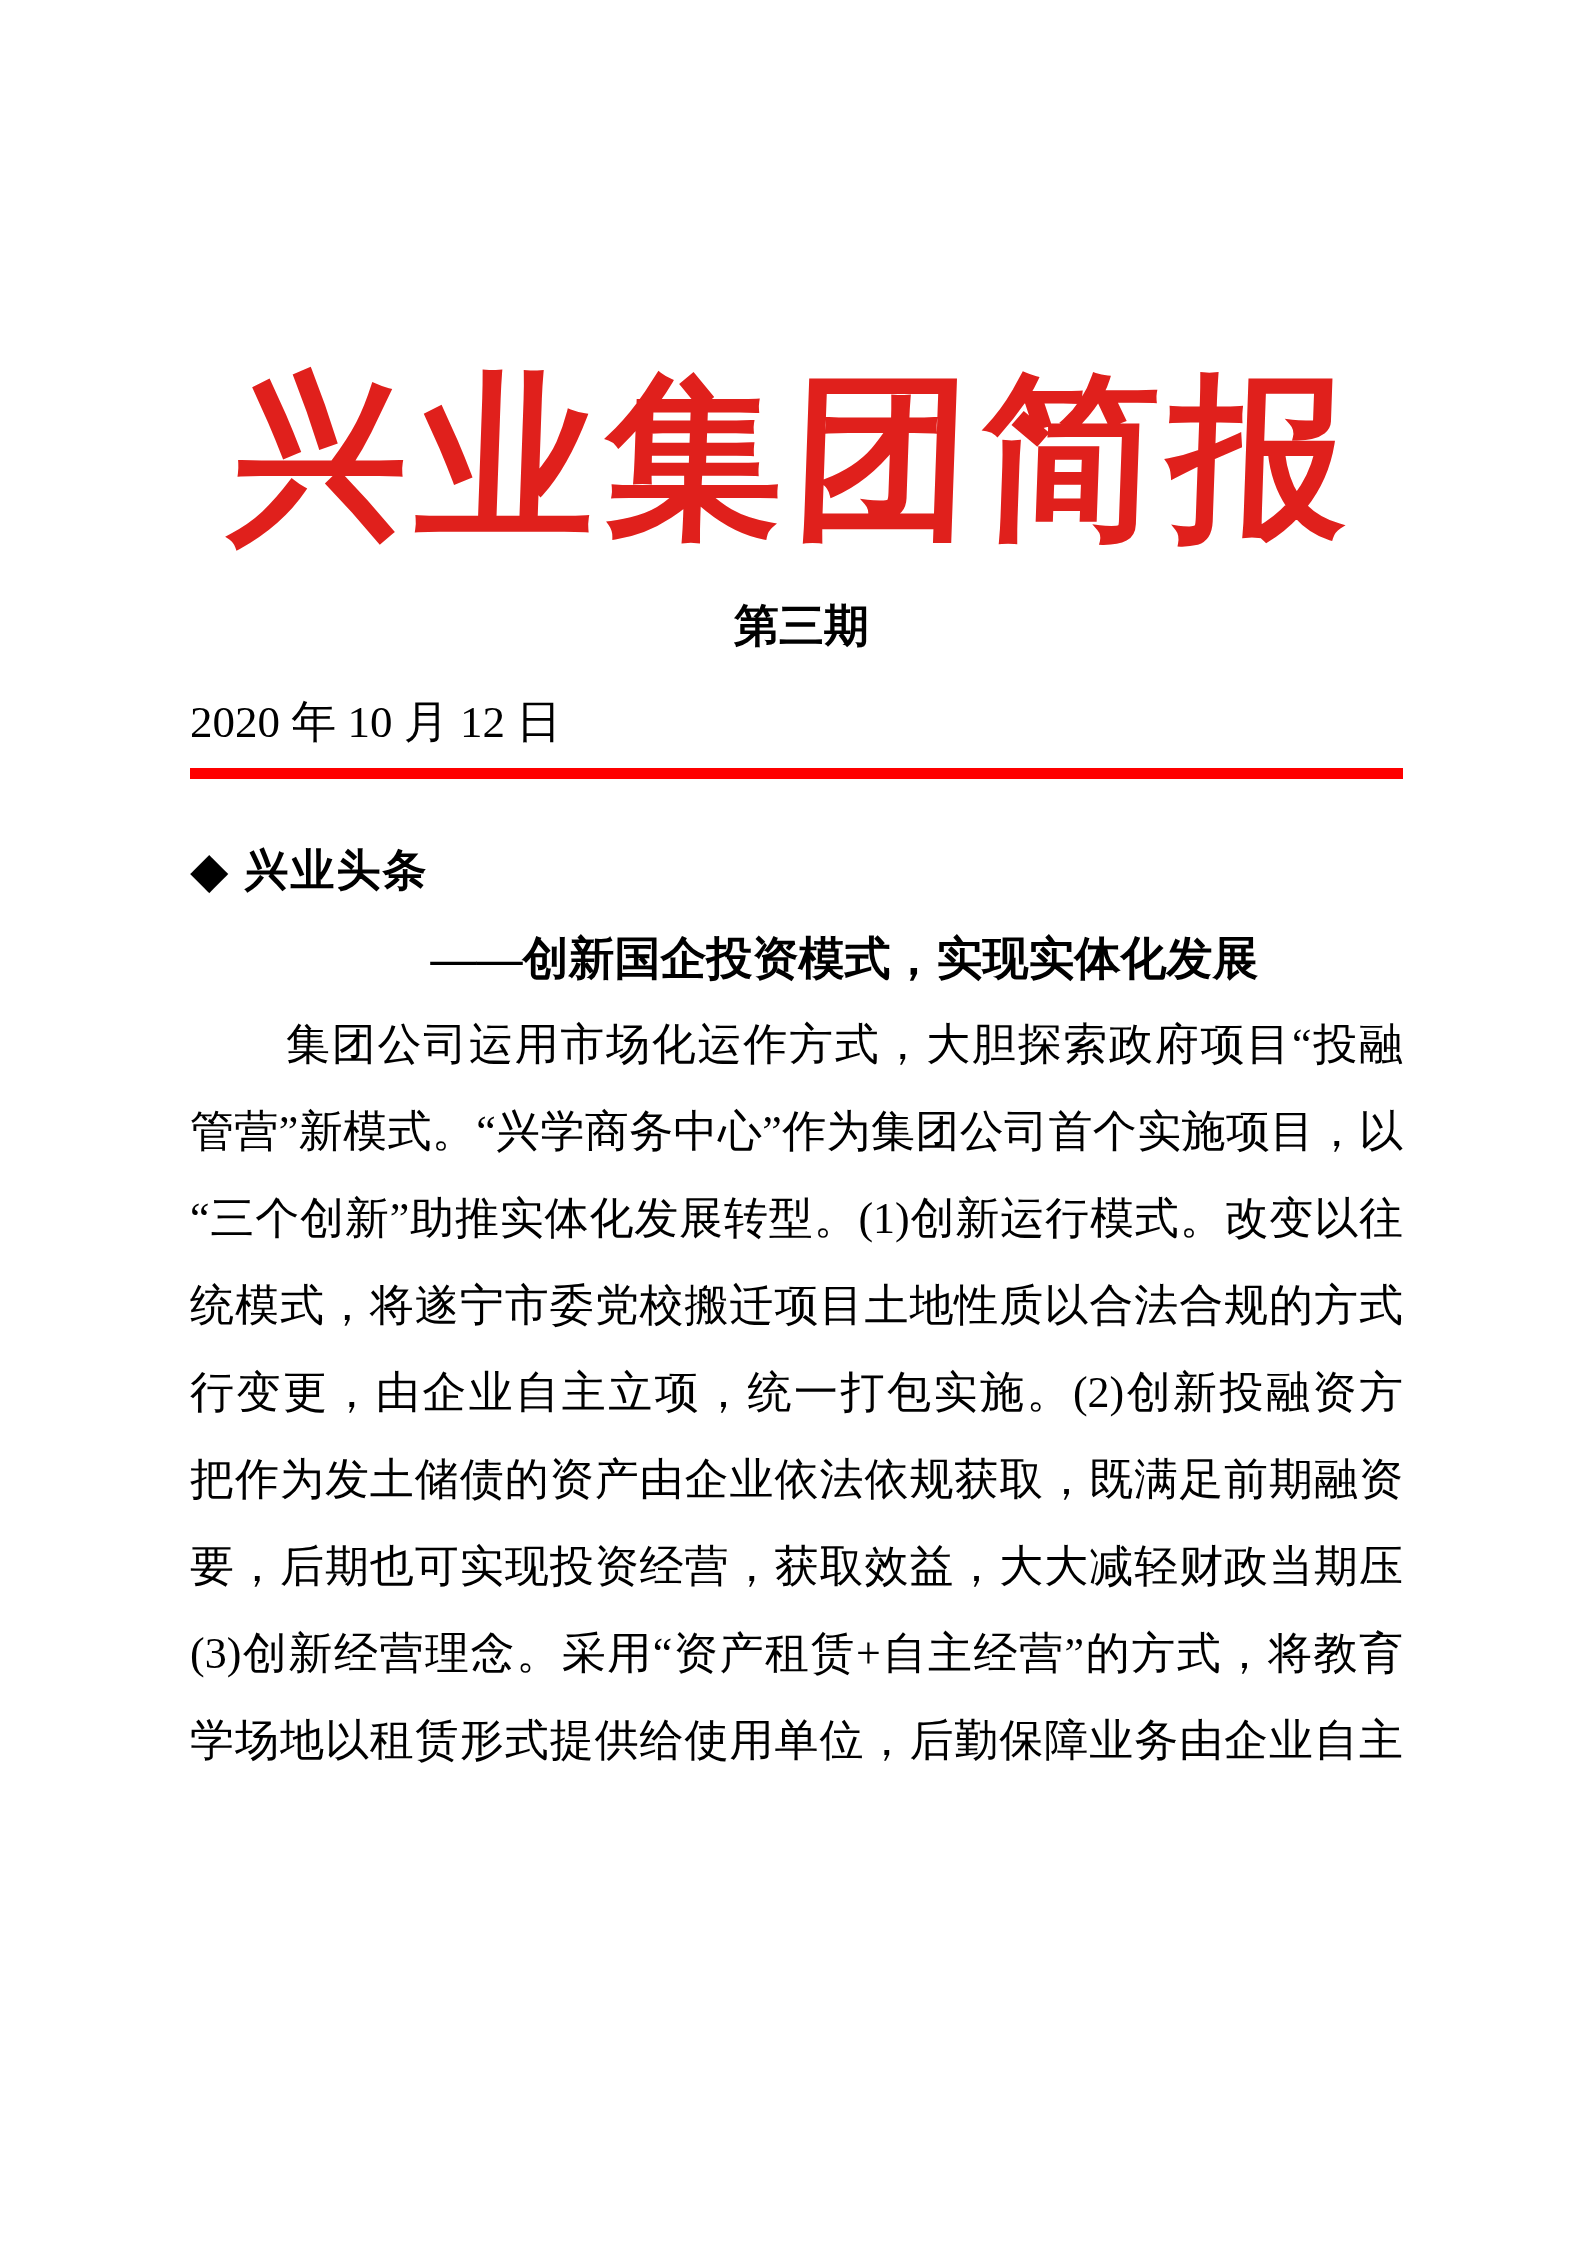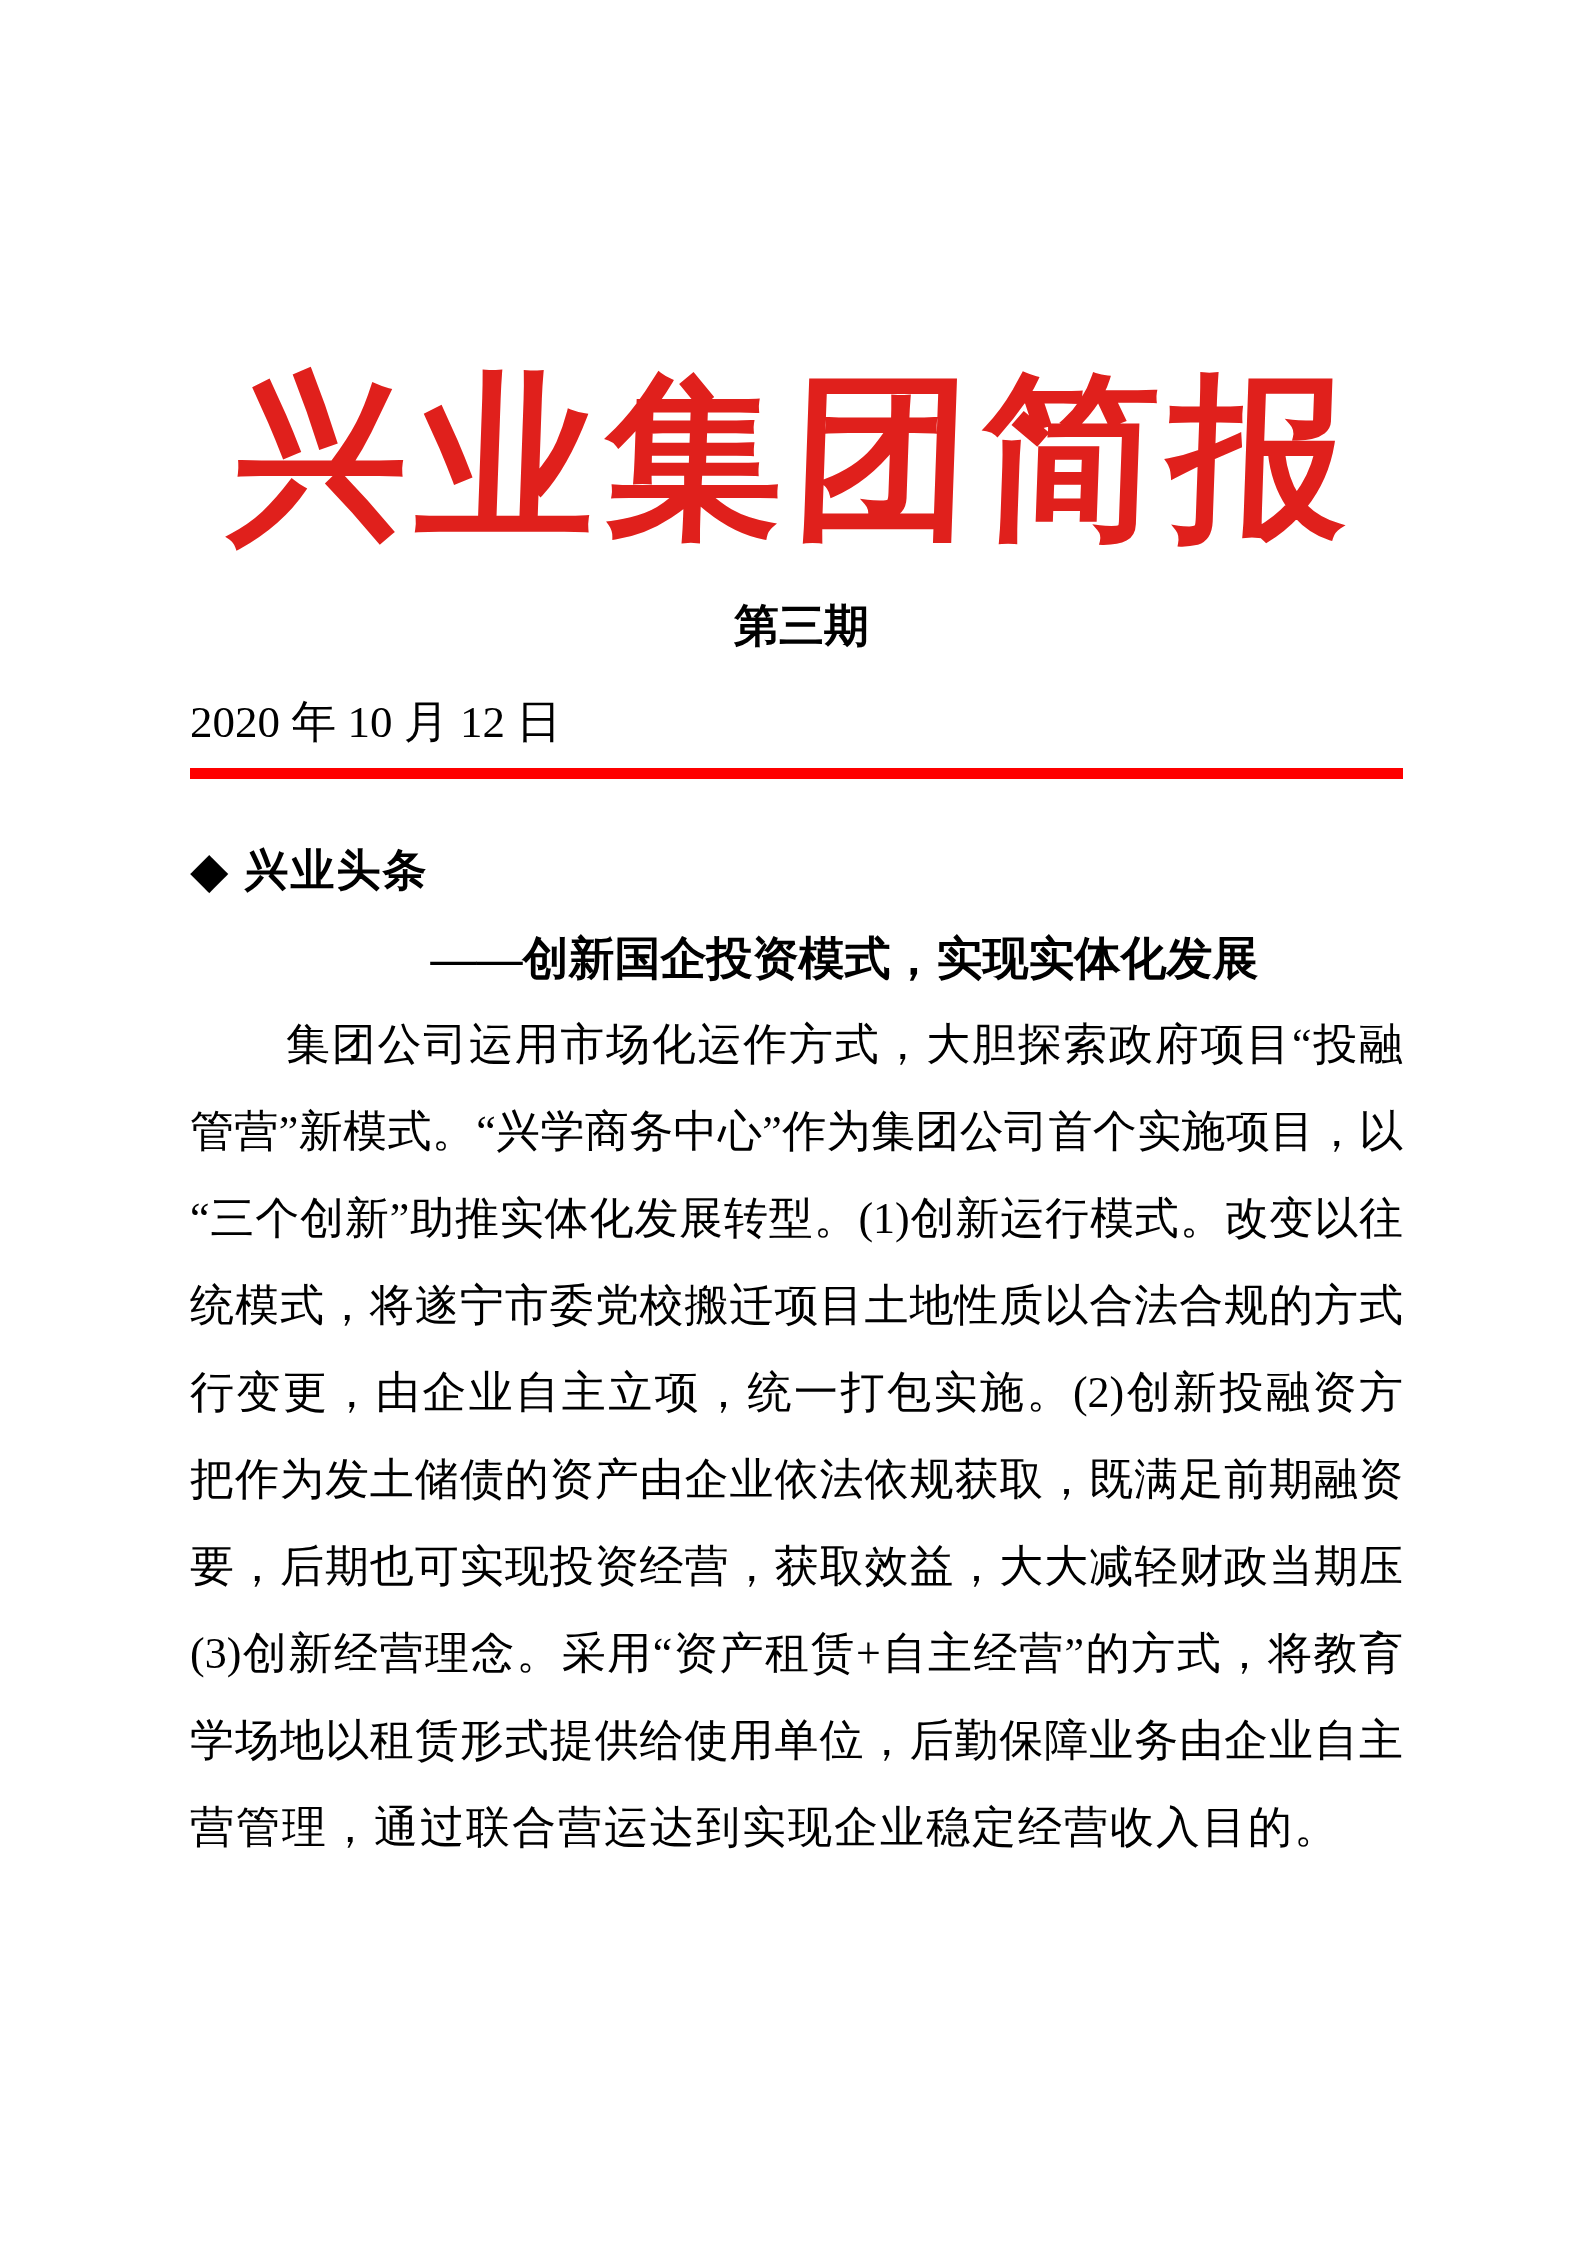--- a/index.html
+++ b/index.html
@@ -154,16 +154,15 @@
   <div class="article-body">
     <div class="body-line indent">集团公司运用市场化运作方式，大胆探索政府项目“投融建</div>
     <div class="body-line">管营”新模式。“兴学商务中心”作为集团公司首个实施项目，以</div>
     <div class="body-line">“三个创新”助推实体化发展转型。(1)创新运行模式。改变以往传</div>
     <div class="body-line">统模式，将遂宁市委党校搬迁项目土地性质以合法合规的方式进</div>
     <div class="body-line">行变更，由企业自主立项，统一打包实施。(2)创新投融资方式。</div>
     <div class="body-line">把作为发土储债的资产由企业依法依规获取，既满足前期融资需</div>
     <div class="body-line">要，后期也可实现投资经营，获取效益，大大减轻财政当期压力。</div>
     <div class="body-line">(3)创新经营理念。采用“资产租赁+自主经营”的方式，将教育教</div>
     <div class="body-line">学场地以租赁形式提供给使用单位，后勤保障业务由企业自主经</div>
-    <div class="body-line last">营管理，通过联合营运达到实现企业稳定经营收入目的。</div>
   </div>
 
 </div>
 
 </body></html>

